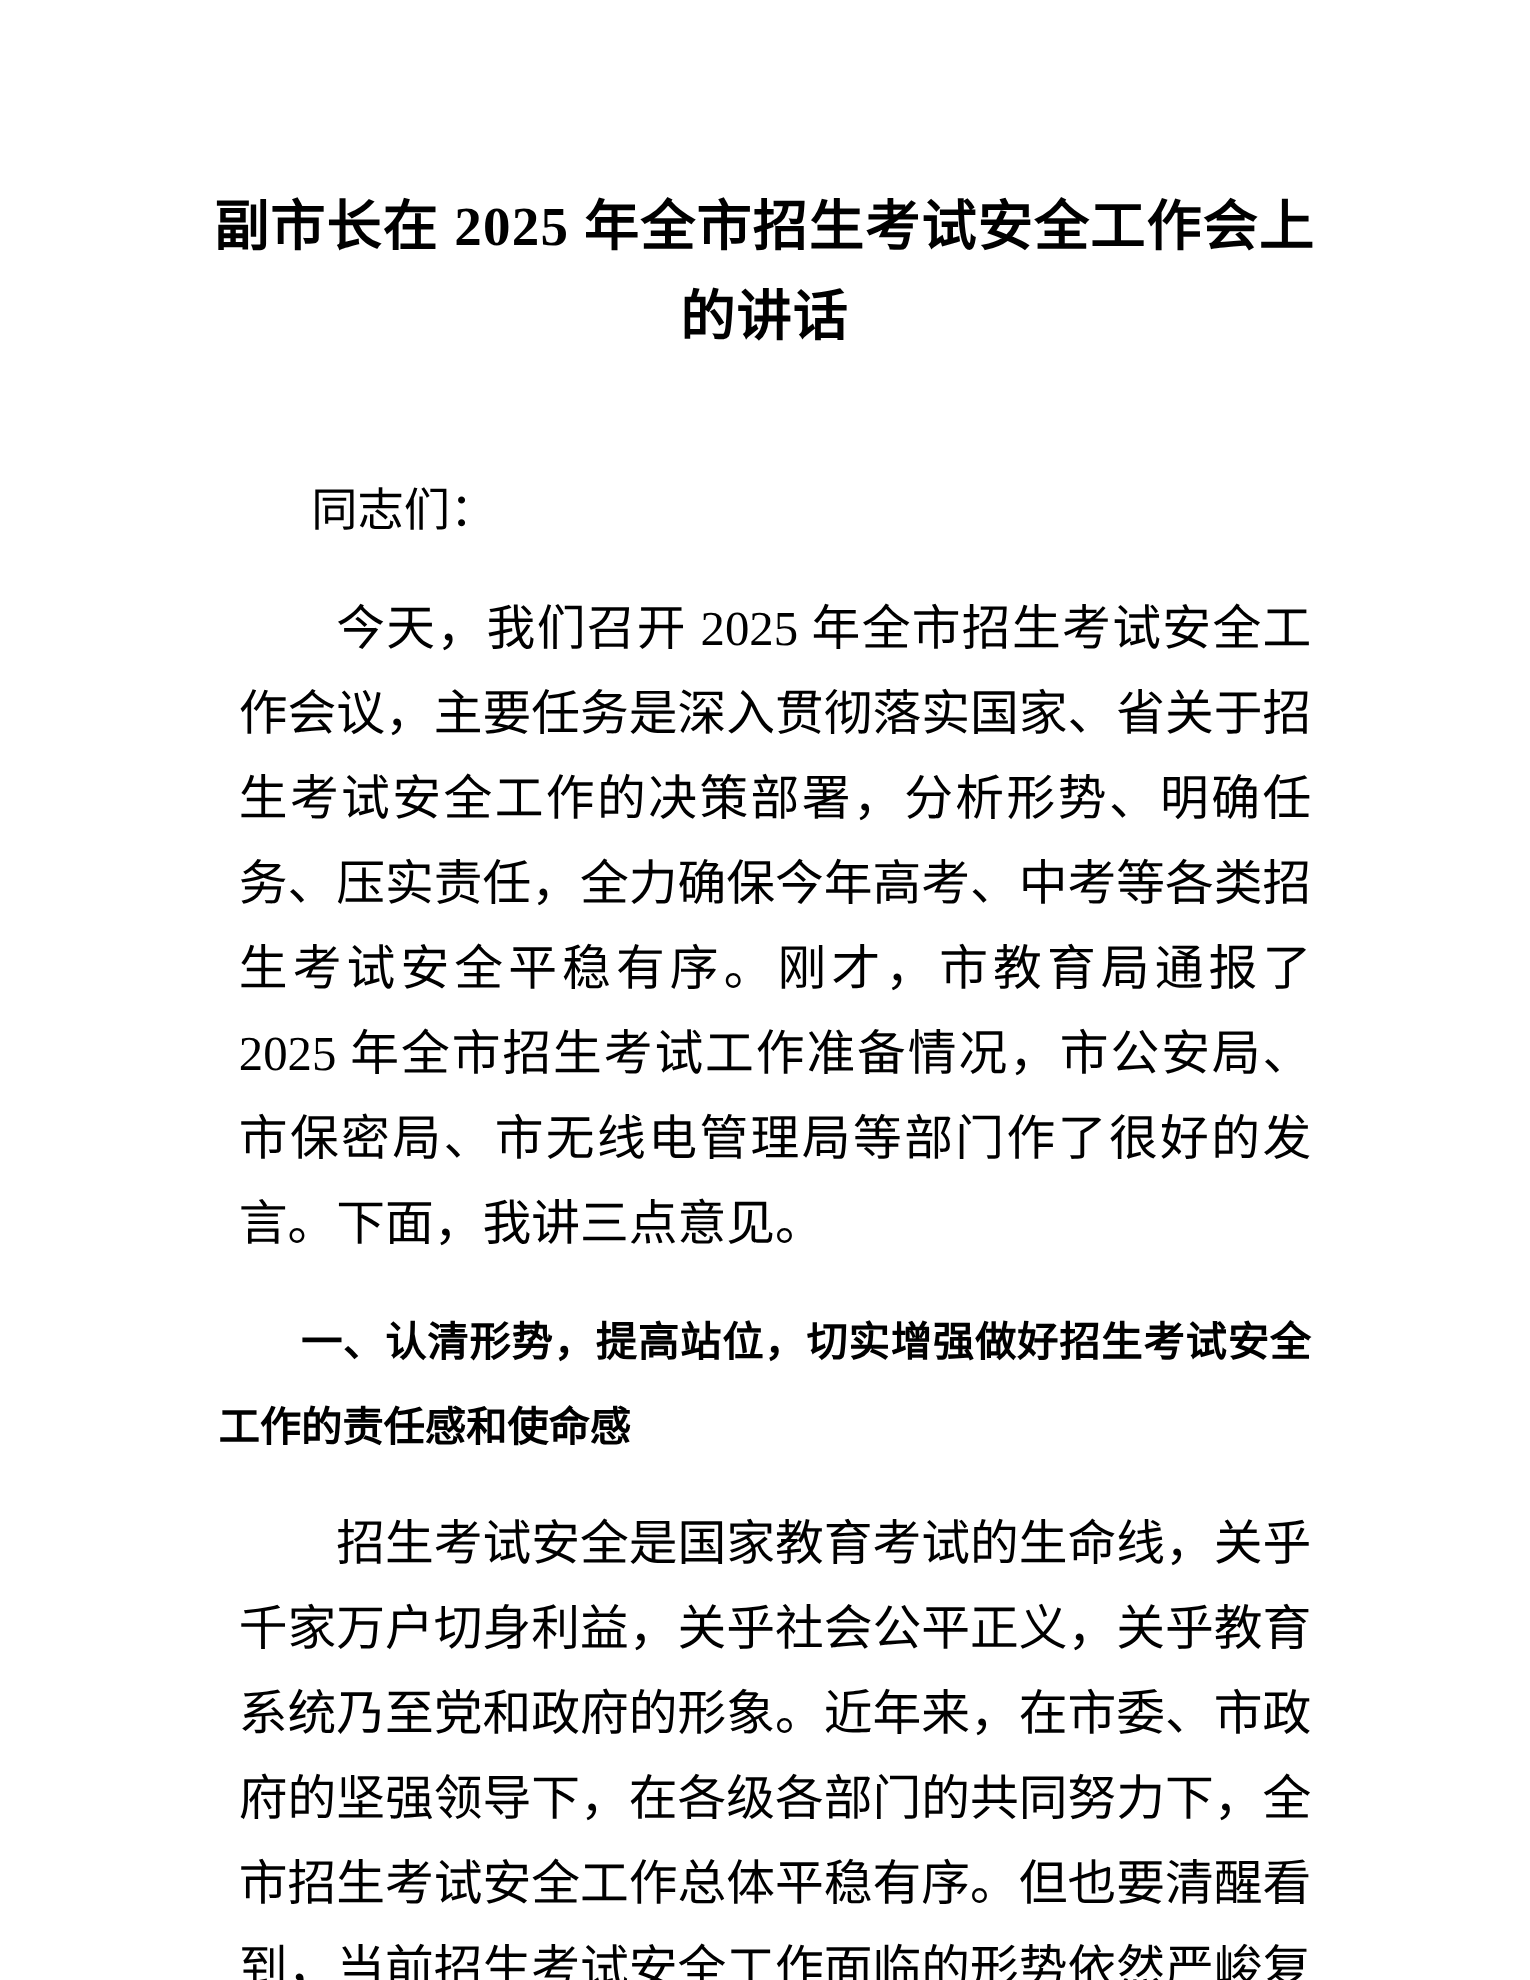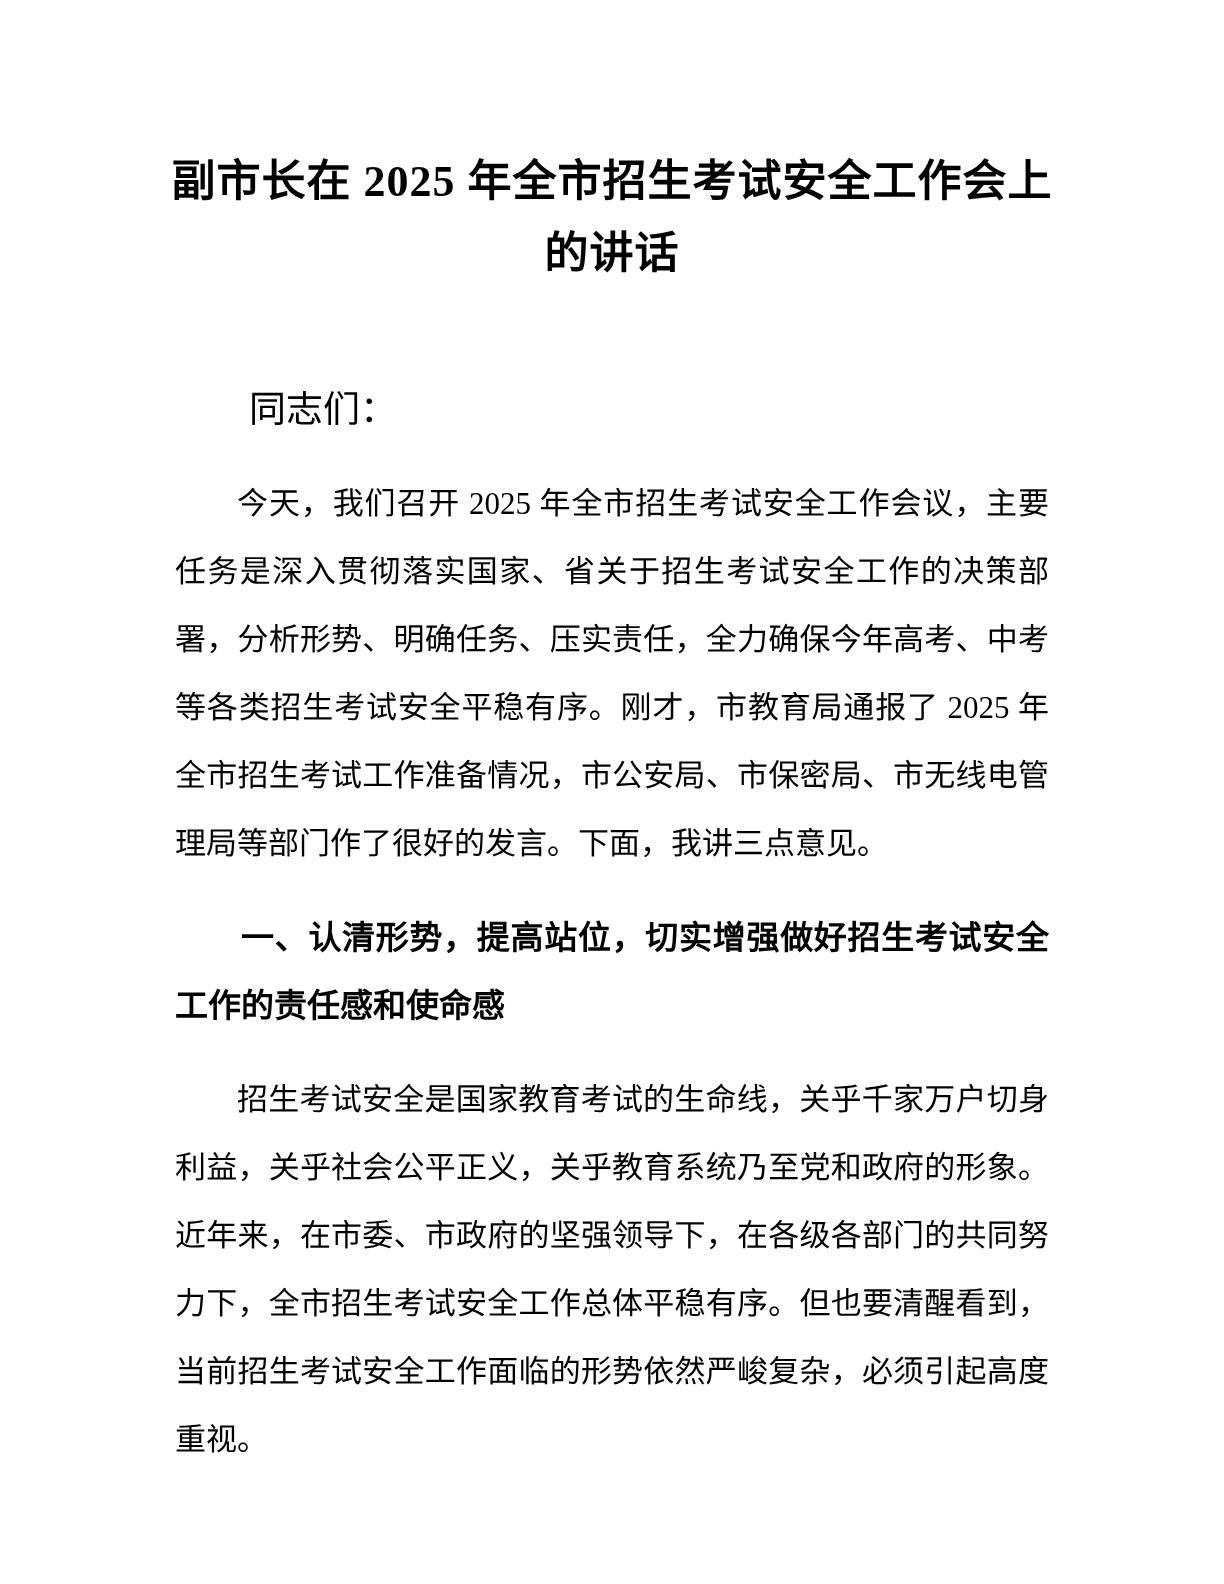--- a/index.html
+++ b/index.html
@@ -29,22 +29,22 @@
     text-align: center;
     letter-spacing: 1px;
   }
   .salutation {
     margin: 0;
     font-size: 37px;
     line-height: 68px;
     text-indent: 2em;
   }
   .body-para {
-    margin: 26px 0 0 0;
-    font-size: 31px;
+    margin: 26px 0 0 16px;
+    font-size: 39px;
     line-height: 68px;
     text-indent: 2em;
     text-align: justify;
     text-justify: inter-ideograph;
   }
   .section-heading {
     margin: 26px 0 0 0;
     font-family: Liberation Sans, sans-serif;
     font-weight: bold;
     font-size: 33px;

